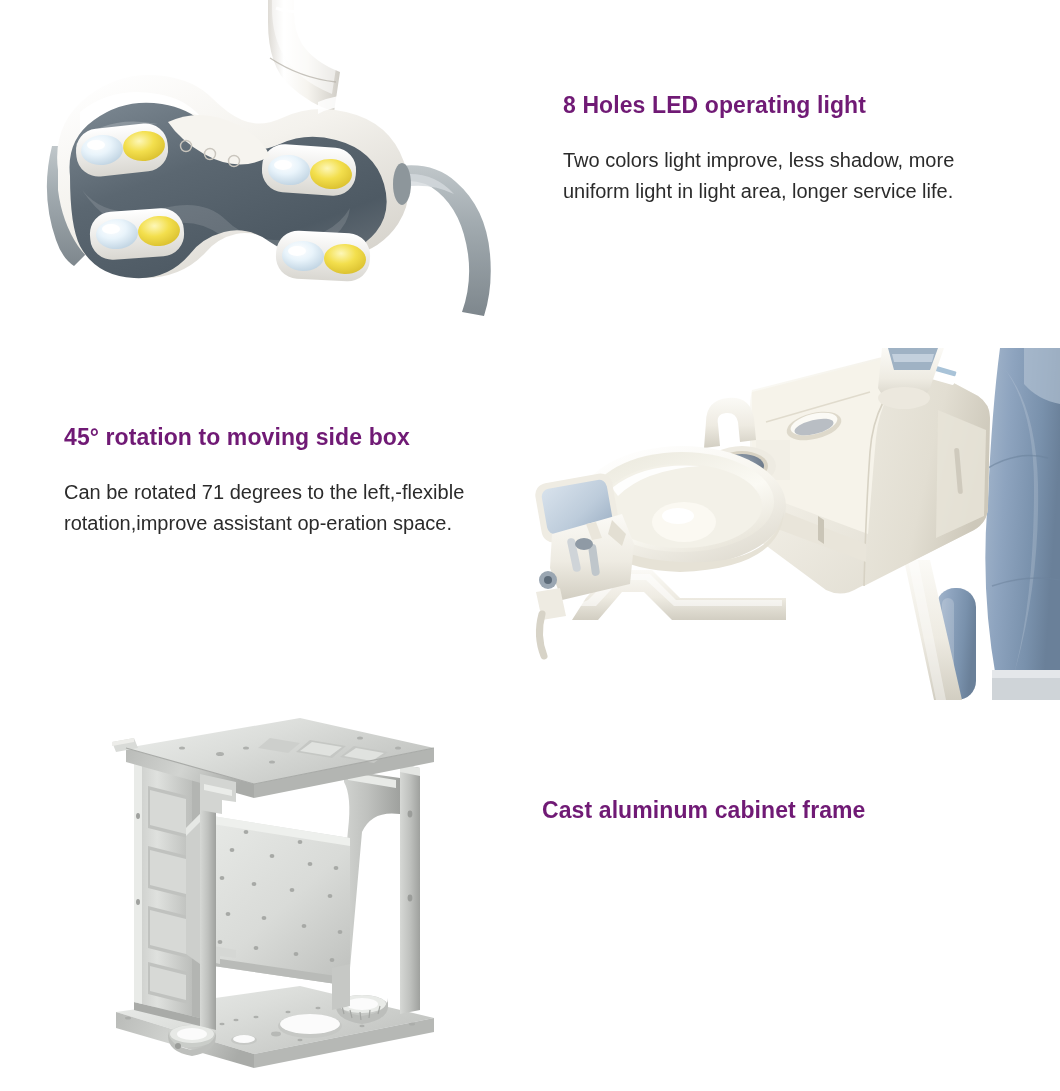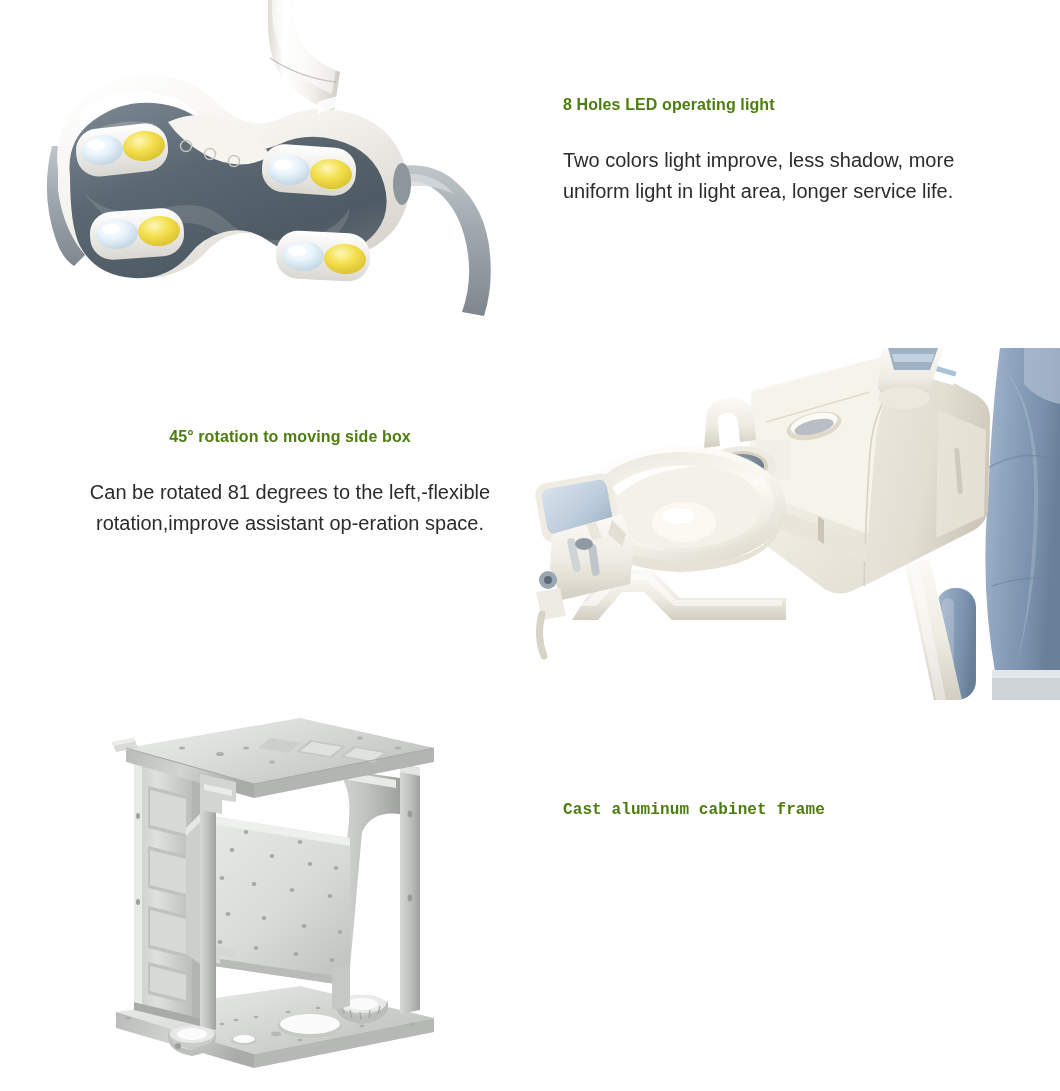--- a/index.html
+++ b/index.html
@@ -15,24 +15,24 @@
     font-family: "Liberation Sans", sans-serif;
     color: #231f20;
     -webkit-font-smoothing: antialiased;
   }
 
   .feature-block { position: absolute; }
 
   .feature-text { position: absolute; }
 
   .feature-heading {
-    font-size: 16px;
+    font-size: 23px;
     font-weight: bold;
     line-height: 26px;
-    color: #4d7c0f;
+    color: #701a75;
     margin: 0 0 27px 0;
     letter-spacing: 0.1px;
   }
 
   .feature-body {
     font-size: 20px;
     line-height: 31px;
     color: #2b2b2b;
     margin: 0;
     font-weight: 400;
@@ -41,25 +41,25 @@
   .media { position: absolute; }
 
   .media svg { display: block; }
 
   
   #media-led   { left: 18px;  top: -6px;  width: 510px; height: 330px; }
   #text-led    { left: 563px; top: 92px;  width: 452px; }
 
   
   #media-sidebox { left: 526px; top: 348px; width: 534px; height: 352px; }
-  #text-sidebox  { left: 64px;  top: 424px; width: 452px; text-align: center; }
+  #text-sidebox  { left: 64px;  top: 424px; width: 452px; }
 
   
   #media-frame { left: 104px; top: 718px; width: 340px; height: 352px; }
-  #text-frame  { left: 563px; top: 797px; width: 452px; font-family: Liberation Mono, monospace; }
+  #text-frame  { left: 542px; top: 797px; width: 452px; }
 </style>
 </head>
 <body>
 
 <div class="feature-block">
 
   <div class="media" id="media-led">
     <svg viewBox="0 0 510 330" width="510" height="330" role="img">
       <defs>
         <linearGradient id="tubeG" x1="0" y1="0" x2="1" y2="0">
@@ -381,21 +381,21 @@
         <circle cx="22" cy="232" r="9" fill="#9aa6b2"></circle>
         <circle cx="22" cy="232" r="4" fill="#5d6b79"></circle>
         <path d="M10 244 L34 240 L40 268 L16 272 Z" fill="#eeebe2"></path>
         <path d="M16 266 q-6 22 2 42" stroke="#d7d3c7" stroke-width="7" fill="none" stroke-linecap="round"></path>
       </g>
     </svg>
   </div>
 
   <div class="feature-text" id="text-sidebox">
     <h2 class="feature-heading">45° rotation to moving side box</h2>
-    <p class="feature-body">Can be rotated 81 degrees to the left,-flexible rotation,improve assistant op-eration space.</p>
+    <p class="feature-body">Can be rotated 71 degrees to the left,-flexible rotation,improve assistant op-eration space.</p>
   </div>
 </div>
 
 <div class="feature-block">
 
   <div class="media" id="media-frame">
     <svg viewBox="0 0 340 352" width="340" height="352" role="img">
       <defs>
         <linearGradient id="alTop" x1="0" y1="0" x2="1" y2="0.6">
           <stop offset="0%" stop-color="#eceeec"></stop>

